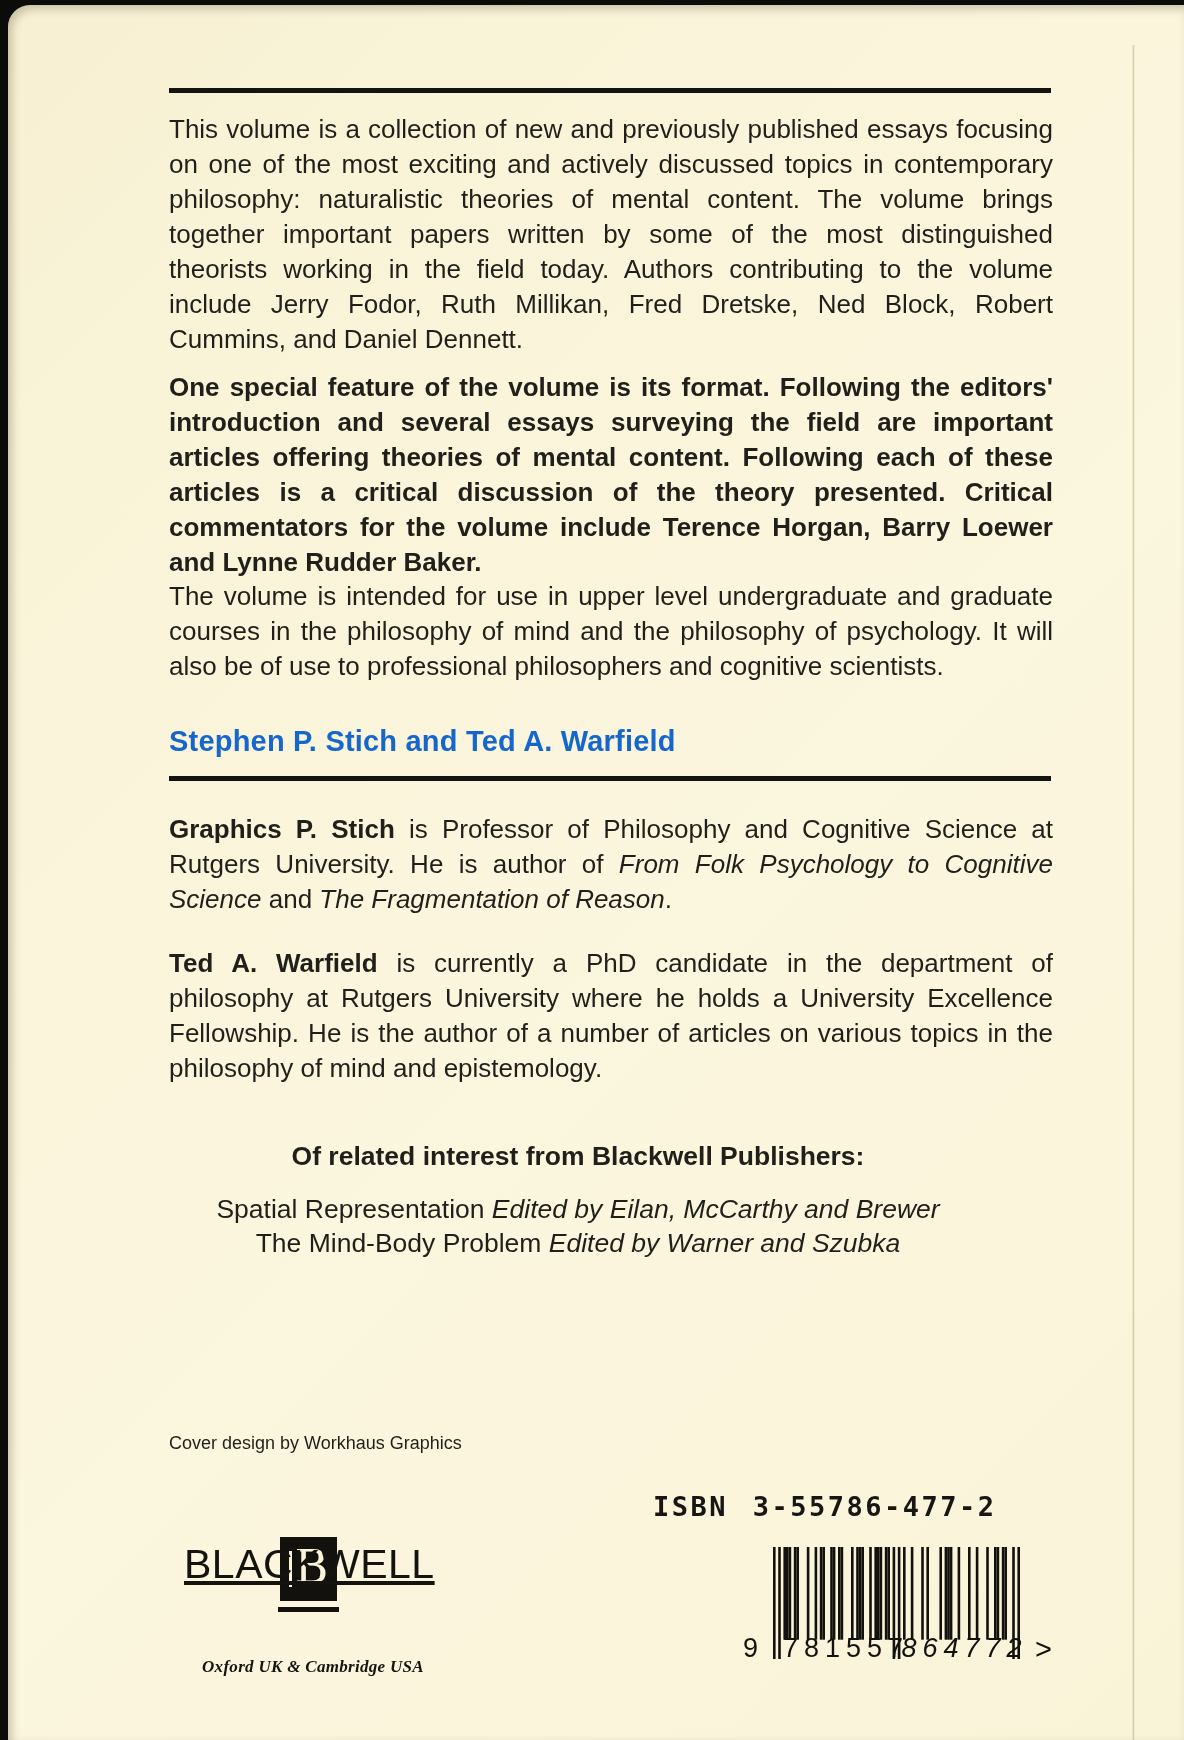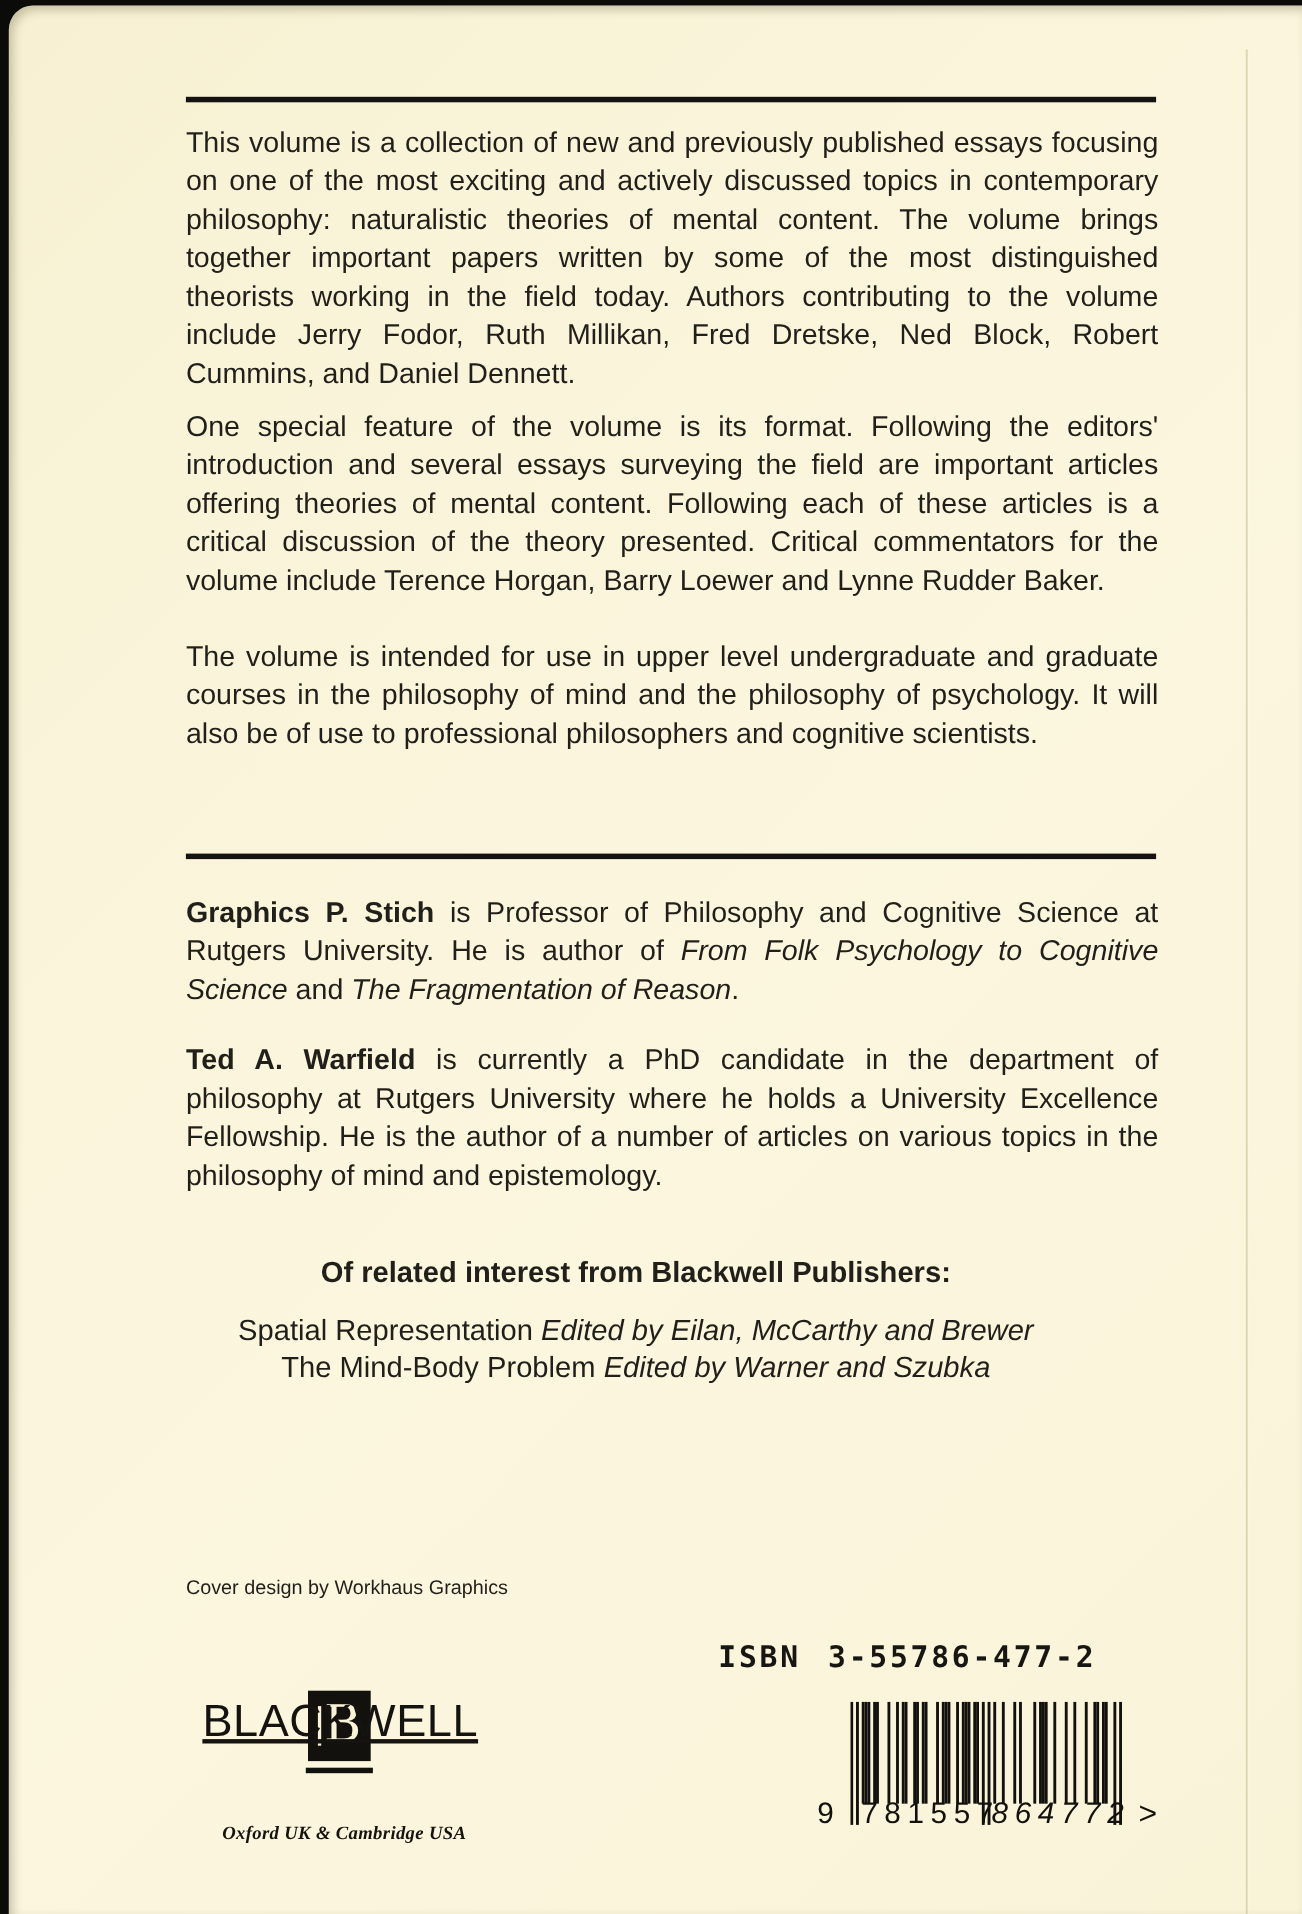--- a/index.html
+++ b/index.html
@@ -27,21 +27,21 @@
   .rule{position:absolute;left:161px;width:882px;height:5px;background:#141311;}
   .rule1{top:83px;}
   .rule2{top:771px;}
   p.body{
     position:absolute;left:161px;width:884px;margin:0;
     font-size:26px;line-height:35px;
     text-align:justify;text-justify:inter-word;
     color:var(--ink);
   }
   .p1{top:107px;}
-  .p2{top:365px;}
+  .p2{top:365px;font-weight:bold;}
   .p3{top:574px;}
   .bio1{top:807px;}
   .bio2{top:941px;}
   .b{font-weight:bold;}
   .i{font-style:italic;}
   h2.editors{
     position:absolute;left:161px;top:720px;margin:0;
     font-size:29px;font-weight:bold;color:var(--blue);letter-spacing:0.2px;
   }
   .related{
@@ -100,20 +100,21 @@
 
 <div class="scan">
   <div class="cover">
 
     <div class="rule rule1"></div>
 
     <p class="body p1">This volume is a collection of new and previously published essays focusing on one of the most exciting and actively discussed topics in contemporary philosophy: naturalistic theories of mental content. The volume brings together important papers written by some of the most distinguished theorists working in the field today. Authors contributing to the volume include Jerry Fodor, Ruth Millikan, Fred Dretske, Ned Block, Robert Cummins, and Daniel Dennett.</p>
     <p class="body p2">One special feature of the volume is its format. Following the editors' introduction and several essays surveying the field are important articles offering theories of mental content. Following each of these articles is a critical discussion of the theory presented. Critical commentators for the volume include Terence Horgan, Barry Loewer and Lynne Rudder Baker.</p>
     <p class="body p3">The volume is intended for use in upper level undergraduate and graduate courses in the philosophy of mind and the philosophy of psychology. It will also be of use to professional philosophers and cognitive scientists.</p>
 
+    <h2 class="editors">Stephen P. Stich and Ted A. Warfield</h2>
 
     <div class="rule rule2"></div>
 
     <p class="body bio1"><span class="b">Graphics P. Stich</span><span> is Professor of Philosophy and Cognitive Science at Rutgers University. He is author of </span><span class="i">From Folk Psychology to Cognitive Science</span><span> and </span><span class="i">The Fragmentation of Reason</span><span>.</span></p>
     <p class="body bio2"><span class="b">Ted A. Warfield</span><span> is currently a PhD candidate in the department of philosophy at Rutgers University where he holds a University Excellence Fellowship. He is the author of a number of articles on various topics in the philosophy of mind and epistemology.</span></p>
 
     <div class="related">
       <div class="related-heading">Of related interest from Blackwell Publishers:</div>
       <div class="related-line"><span>Spatial Representation </span><span class="i">Edited by Eilan, McCarthy and Brewer</span></div>
       <div class="related-line"><span>The Mind-Body Problem </span><span class="i">Edited by Warner and Szubka</span></div>

